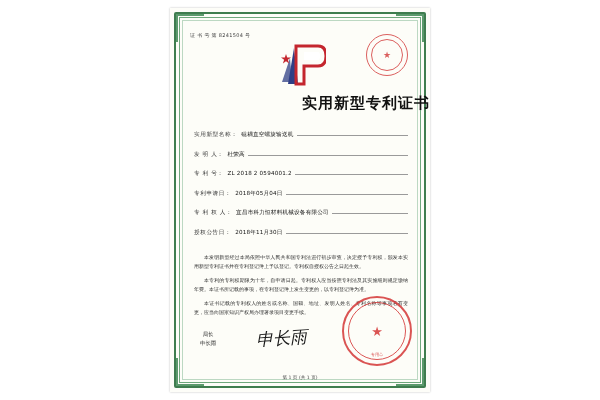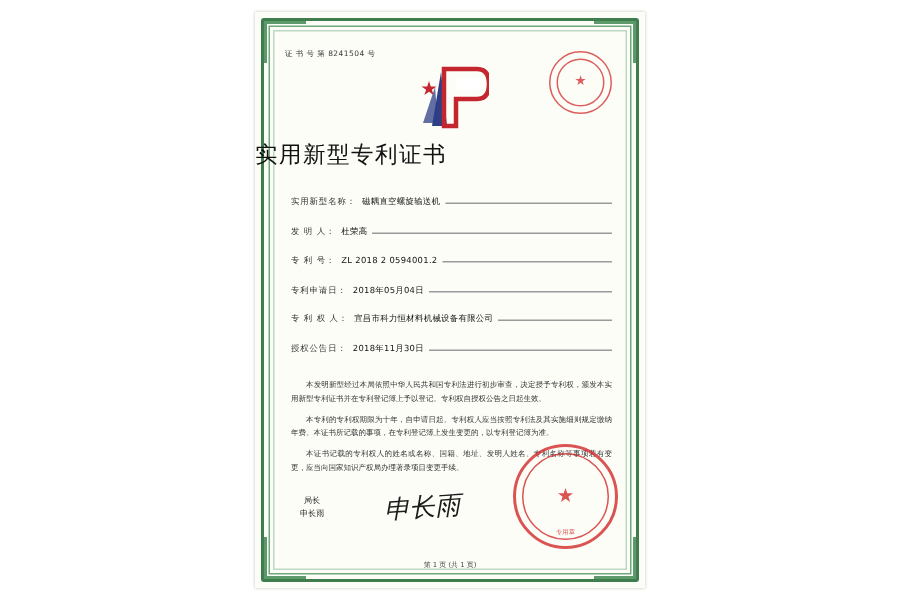--- a/index.html
+++ b/index.html
@@ -66,23 +66,23 @@
     position:absolute;inset:4px;border-radius:50%;
     border:0.6px solid #cf2b2b;
   }
   .seal-top .star{
     position:absolute;left:50%;top:50%;transform:translate(-50%,-50%);
     color:#cf2b2b;font-size:9px;line-height:9px;
   }
 
   .title{
     position:absolute;left:0;right:0;top:86px;
-    text-align:left;
+    text-align:right;
     font-family:"DejaVu Sans","Liberation Sans",sans-serif;
-    font-size:15px;font-weight:normal;color:#111;
+    font-size:15px;font-weight:bold;color:#111;
     letter-spacing:1px;
   }
 
   .fields{
     position:absolute;left:24px;top:120px;right:22px;
   }
   .field{
     display:flex;align-items:baseline;
     margin-bottom:8.5px;
     font-size:5.6px;color:#222;

